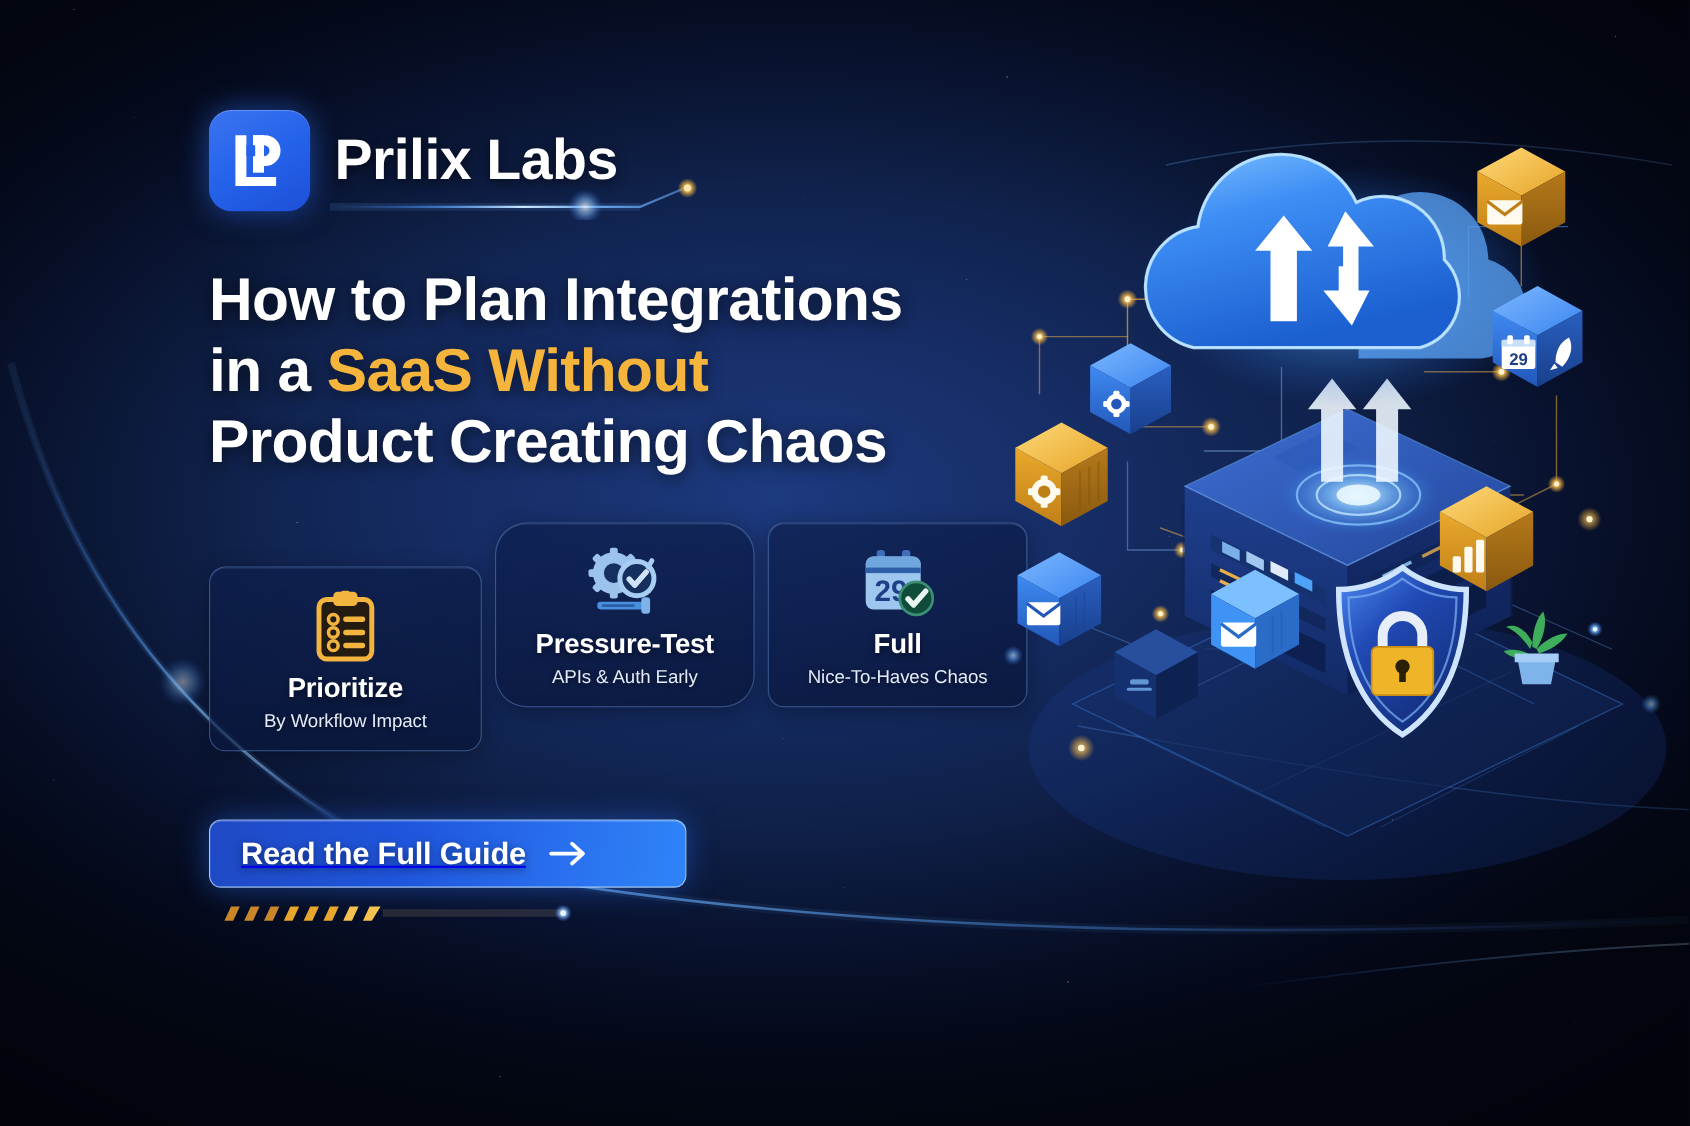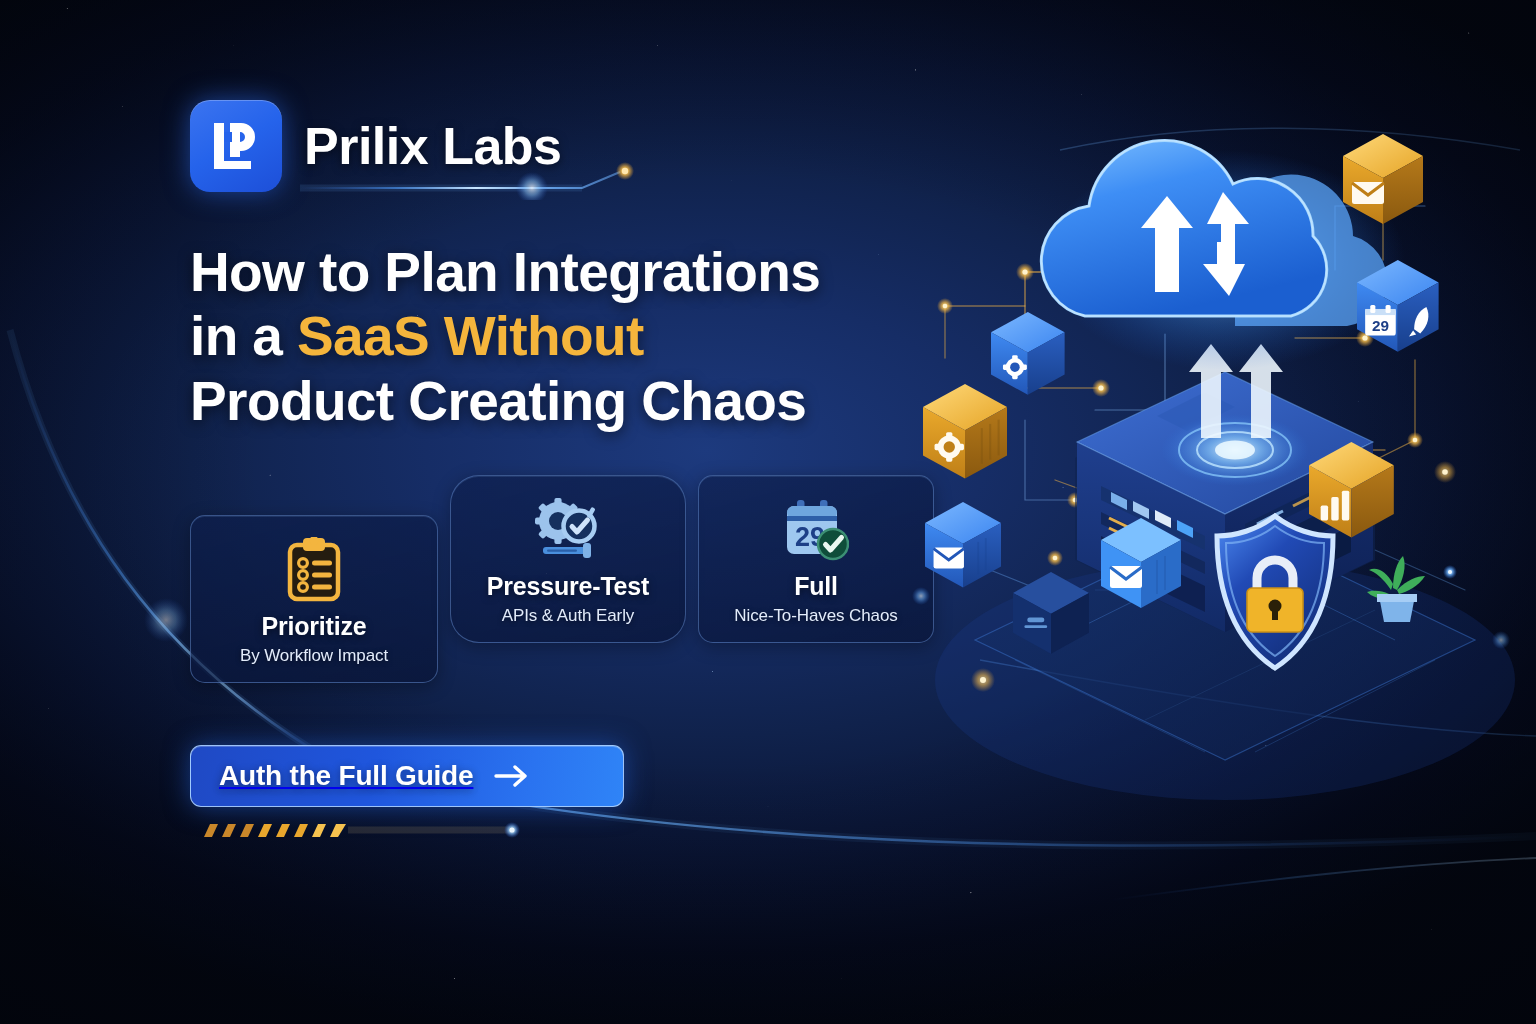--- a/index.html
+++ b/index.html
@@ -340,21 +340,21 @@
             <path d="M42.5 47.5 l5 5.5 l11 -12.5" fill="none" stroke="#eaf7f1" stroke-width="5" stroke-linecap="round" stroke-linejoin="round"></path>
           </svg>
         </div>
         <div class="card-title">Full</div>
         <div class="card-sub">Nice-To-Haves Chaos</div>
       </div>
     </div>
 
     <div class="cta-wrap">
       <a class="cta" href="#">
-        <span class="cta-label">Auth the Full Guide</span>
+        <span class="cta-label">Read the Full Guide</span>
         <span class="cta-arrow">
           <svg width="38" height="26" viewBox="0 0 38 26">
             <path d="M3 13 H31 M22 4 L32 13 L22 22" fill="none" stroke="#ffffff" stroke-width="3.4" stroke-linecap="round" stroke-linejoin="round"></path>
           </svg>
         </span>
       </a>
       <svg class="cta-stripe" viewBox="0 0 420 22">
         <defs>
           <linearGradient id="stripeL" x1="0" y1="0" x2="1" y2="0">
             <stop offset="0%" stop-color="#ffe6a8" stop-opacity=".95"></stop>

